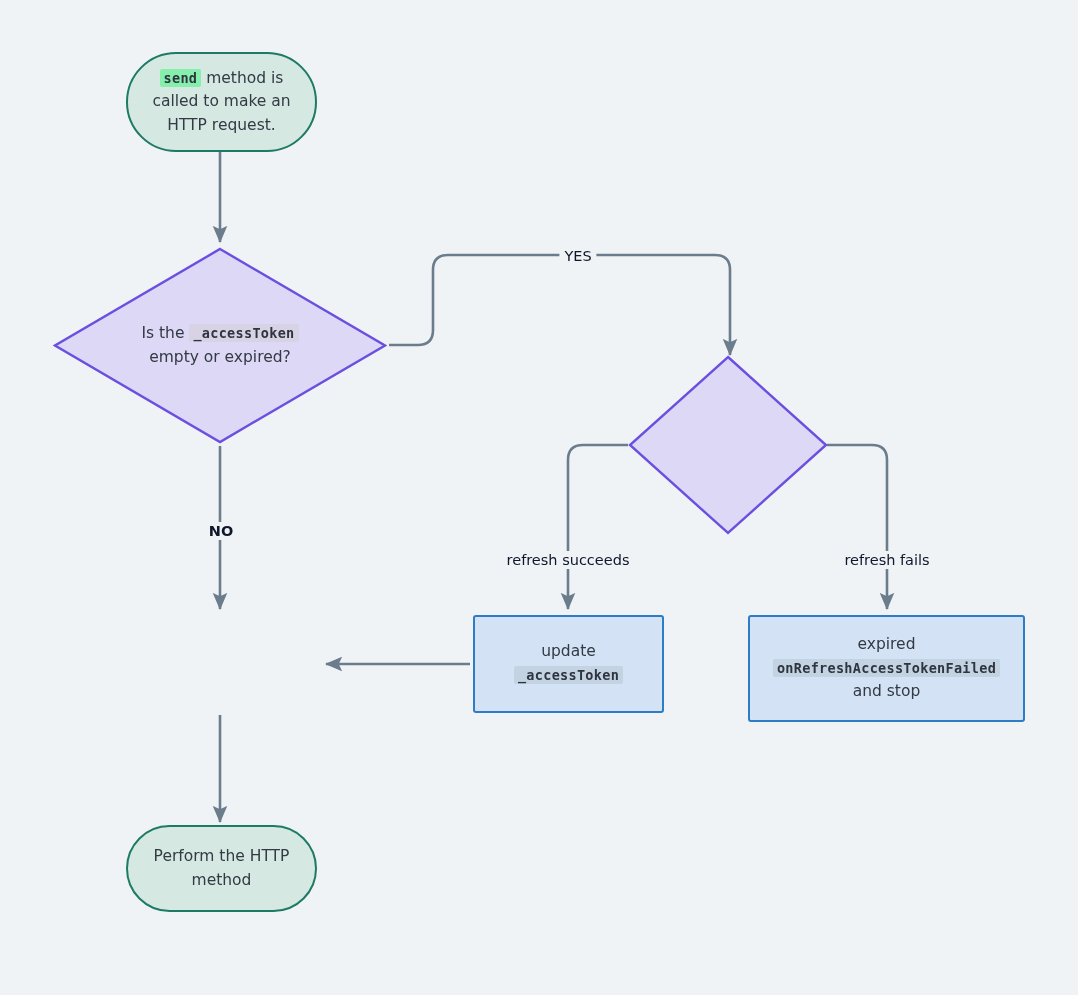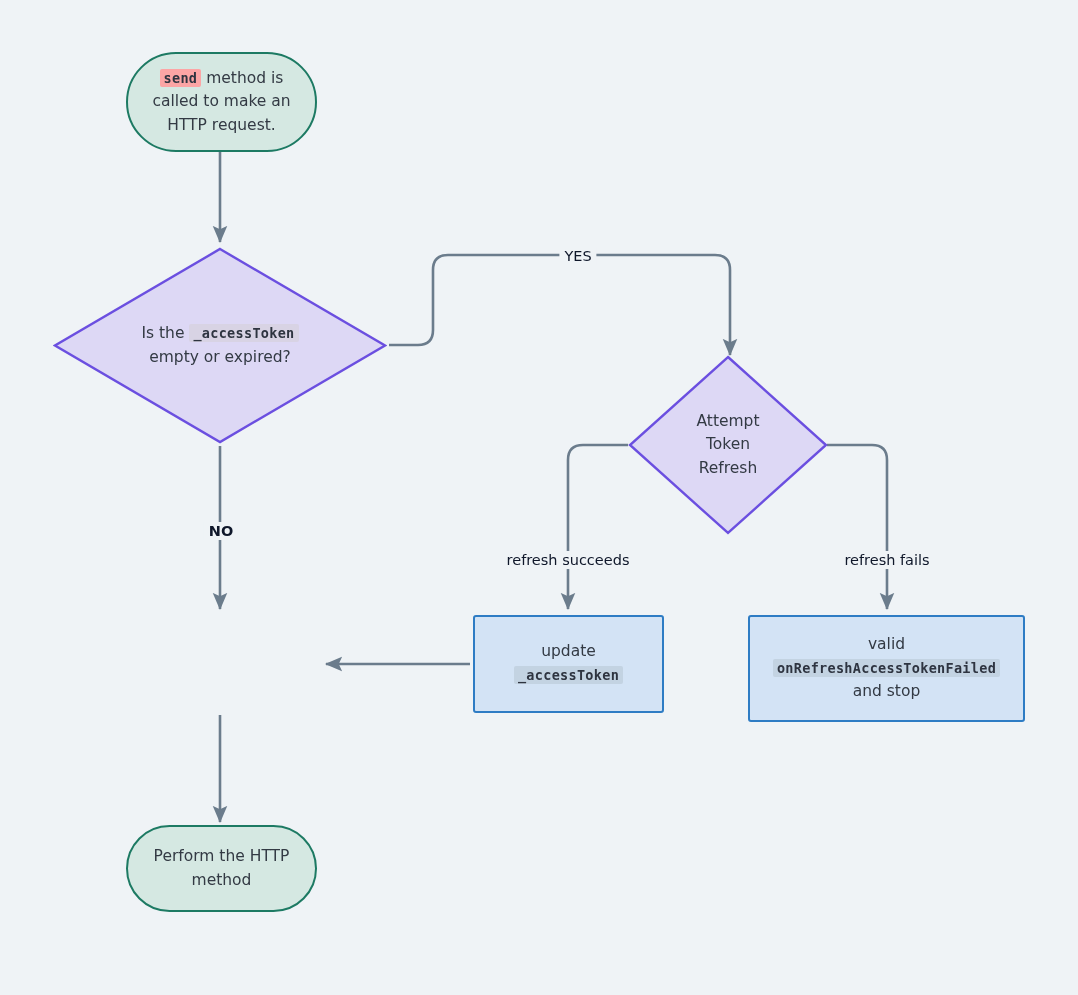--- a/index.html
+++ b/index.html
@@ -77,21 +77,21 @@
     color: #2e3440;
     padding: 1px 4px;
     border-radius: 2px;
     letter-spacing: 0.3px;
     white-space: nowrap;
   }
   .process code {
     background: #c3d3e2;
   }
   .terminal code {
-    background: #fca5a5;
+    background: #86efac;
   }
   
   .edge-label {
     position: absolute;
     font-size: 14.5px;
     color: #0f172a;
     background: #eff3f6;
     padding: 1px 5px;
     white-space: nowrap;
     transform: translate(-50%, -50%);
@@ -137,34 +137,33 @@
     </svg>
     <div class="node-inner">
       <span>Is the </span><code>_accessToken</code><span> empty or expired?</span>
     </div>
   </div>
 
   <div class="node decision" style="left:628px; top:355px; width:200px; height:180px;">
     <svg class="dia-shape" viewBox="0 0 200 180" preserveAspectRatio="none" xmlns="http://www.w3.org/2000/svg">
       <polygon points="100,2 198,90 100,178 2,90" fill="#ddd8f5" stroke="#6b4fe0" stroke-width="2.4"></polygon>
     </svg>
-    <div class="node-inner" style="max-width:80px;">Attempt Token Refresh</div>
   </div>
 
 
   <div class="node process" style="left:473px; top:615px; width:191px; height:98px;">
     <div class="node-inner">
       <span>update</span><br>
       <code>_accessToken</code>
     </div>
   </div>
 
   <div class="node process" style="left:748px; top:615px; width:277px; height:107px;">
     <div class="node-inner">
-      <span>valid</span><br>
+      <span>expired</span><br>
       <code>onRefreshAccessTokenFailed</code><br>
       <span>and stop</span>
     </div>
   </div>
 
   <div class="node terminal" style="left:126px; top:825px; width:191px; height:87px;">
     <div class="node-inner">Perform the HTTP method</div>
   </div>
 
   <div class="edge-label" style="left:578px; top:256px;">YES</div>

